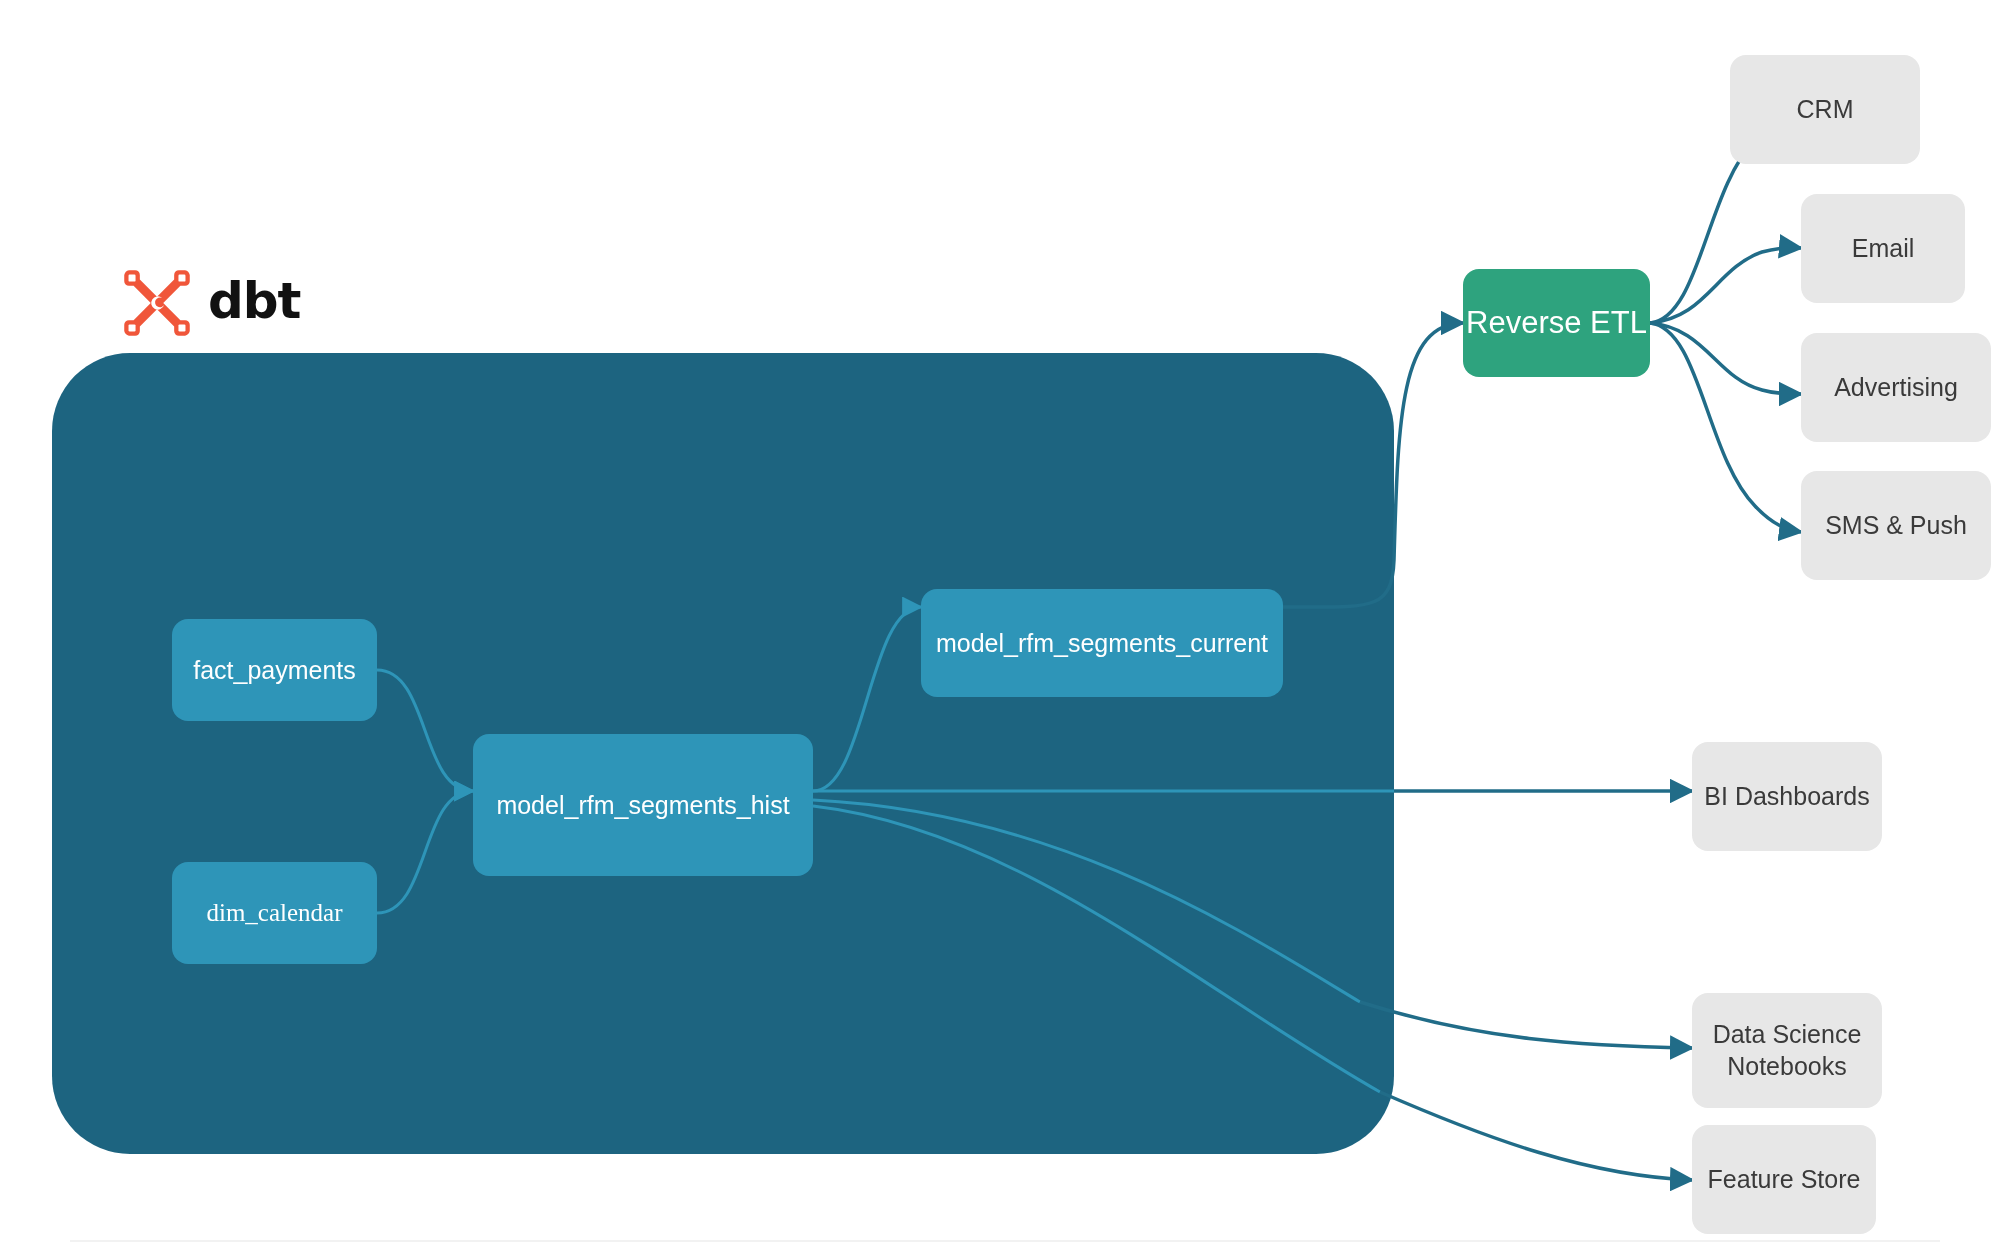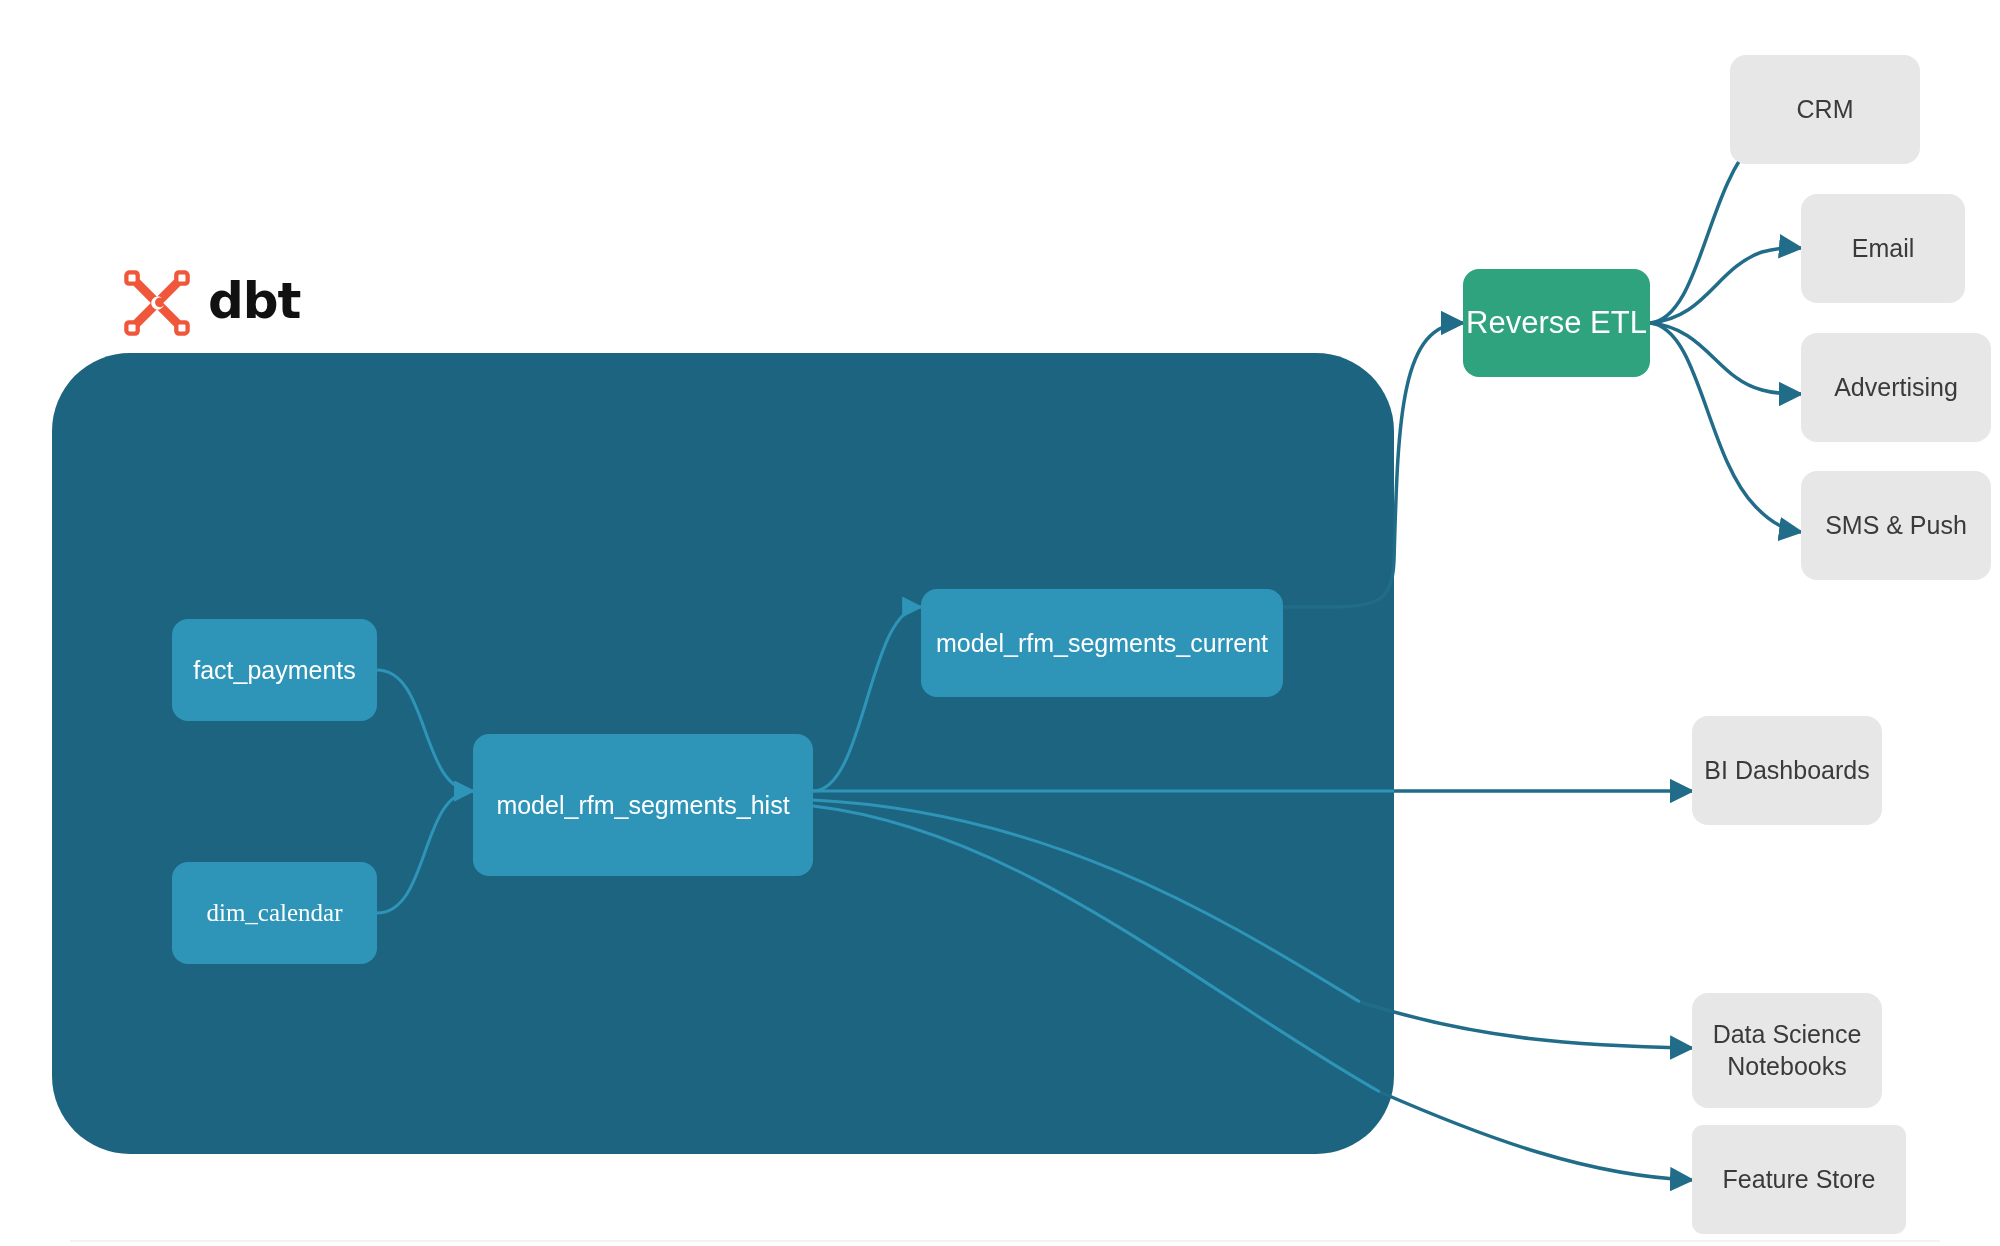--- a/index.html
+++ b/index.html
@@ -102,23 +102,23 @@
   #node-dim-calendar      { left: 172px;  top: 862px;  width: 205px; height: 102px; font-family: Liberation Serif, serif; }
   #node-hist              { left: 473px;  top: 734px;  width: 340px; height: 142px; }
   #node-current           { left: 921px;  top: 553px;  width: 362px; height: 108px; margin-top: 36px; }
   #node-reverse-etl       { left: 1463px; top: 269px;  width: 187px; height: 108px; }
 
   #node-crm               { left: 1730px; top: 55px;   width: 190px; height: 109px; }
   #node-email             { left: 1801px; top: 194px;  width: 164px; height: 109px; }
   #node-advertising       { left: 1801px; top: 333px;  width: 190px; height: 109px; }
   #node-sms-push          { left: 1801px; top: 471px;  width: 190px; height: 109px; }
 
-  #node-bi-dashboards     { left: 1692px; top: 716px;  width: 190px; height: 109px; }
+  #node-bi-dashboards     { left: 1692px; top: 742px;  width: 190px; height: 109px; }
   #node-ds-notebooks      { left: 1692px; top: 993px;  width: 190px; height: 115px; }
-  #node-feature-store     { left: 1692px; top: 1125px; width: 214px; height: 109px; border-radius: 11px; }
+  #node-feature-store     { left: 1692px; top: 1125px; width: 184px; height: 109px; }
 
   #bottom-rule {
     position: absolute;
     left: 70px;
     top: 1240px;
     width: 1870px;
     height: 2px;
     background: #F2F2F2;
     z-index: 1;
   }

